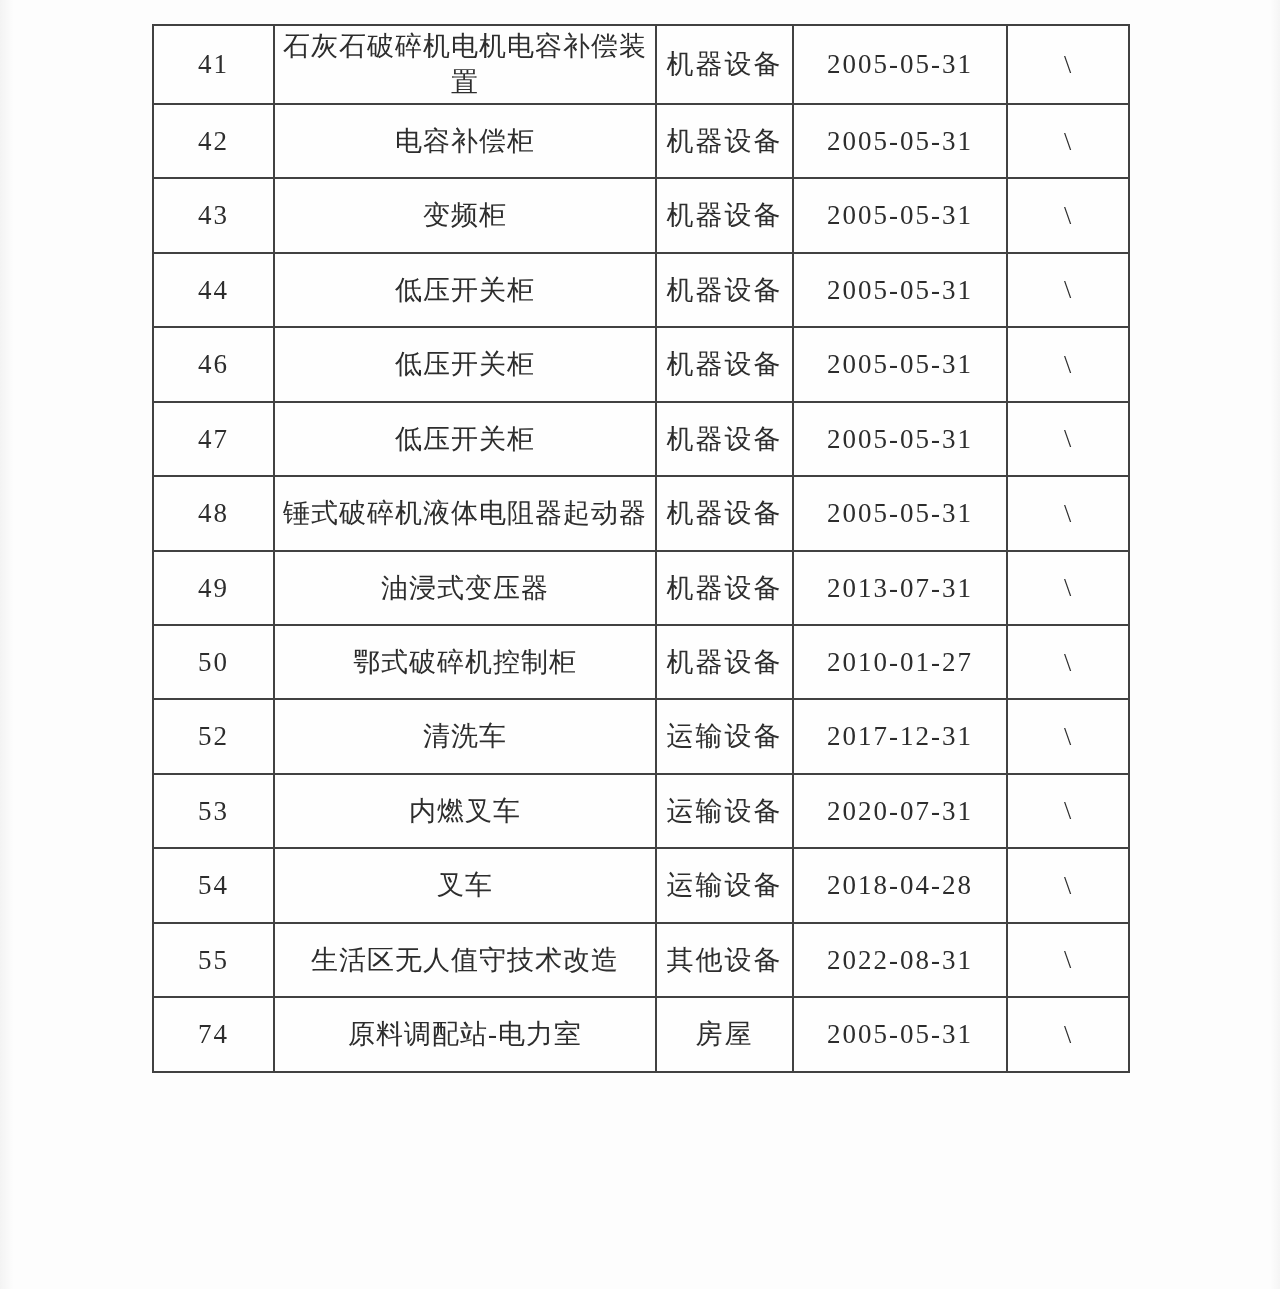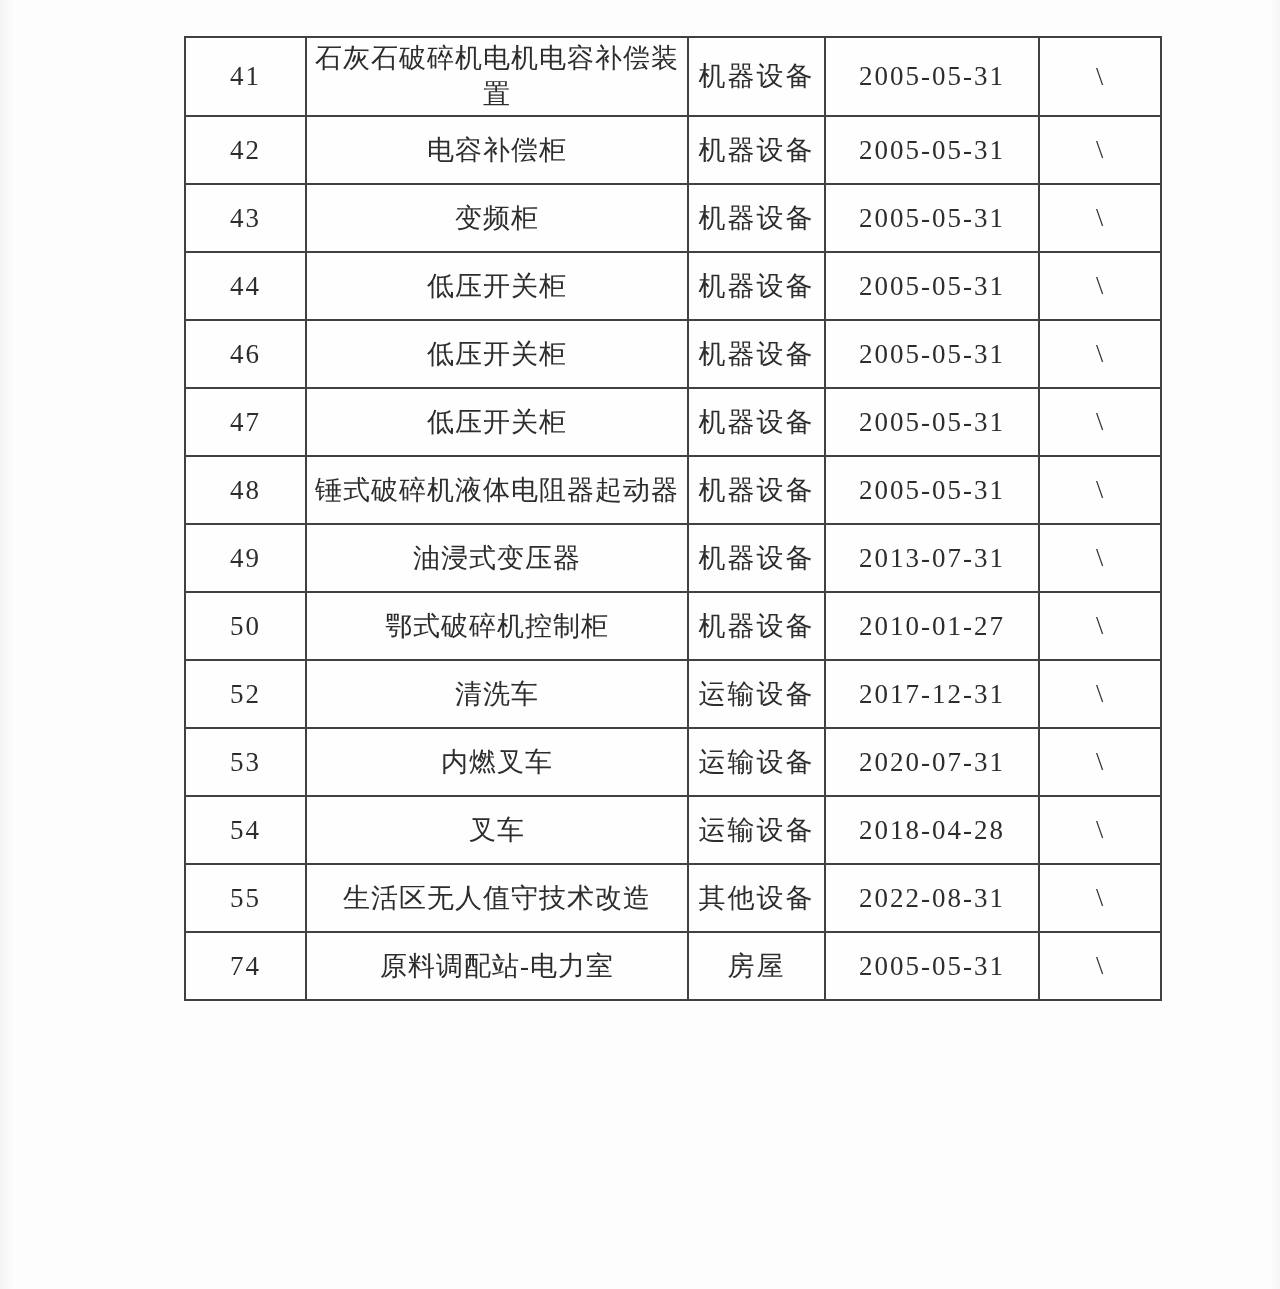--- a/index.html
+++ b/index.html
@@ -22,25 +22,24 @@
     height: 1289px;
     
     background:
       linear-gradient(90deg, rgba(0,0,0,0.04) 0, rgba(0,0,0,0) 14px),
       linear-gradient(270deg, rgba(0,0,0,0.03) 0, rgba(0,0,0,0) 10px),
       var(--bg);
   }
   table.asset-table {
     position: absolute;
     left: 152px;
-    top: 36px;
+    top: 24px;
     width: 976px;
     border-collapse: collapse;
     table-layout: fixed;
-    margin-left: 32px;
   }
   .asset-table col.c-no   { width: 121px; }
   .asset-table col.c-name { width: 382px; }
   .asset-table col.c-cat  { width: 137px; }
   .asset-table col.c-date { width: 214px; }
   .asset-table col.c-note { width: 122px; }
   .asset-table td {
     border: 2px solid var(--border-color);
     height: 68px;
     text-align: center;
@@ -50,21 +49,21 @@
     letter-spacing: 1px;
     padding: 2px 6px;
     background: #fefefe;
   }
   .asset-table td.name {
     letter-spacing: 1px;
     text-align: center;
   }
   .asset-table td.cat {
     letter-spacing: 2px;
-    padding: 2px 2px;
+    padding: 18px 2px;
   }
   .asset-table td.no,
   .asset-table td.date {
     letter-spacing: 2px;
     font-variant-numeric: lining-nums;
   }
   .asset-table td.note {
     font-size: 26px;
   }
 </style>

